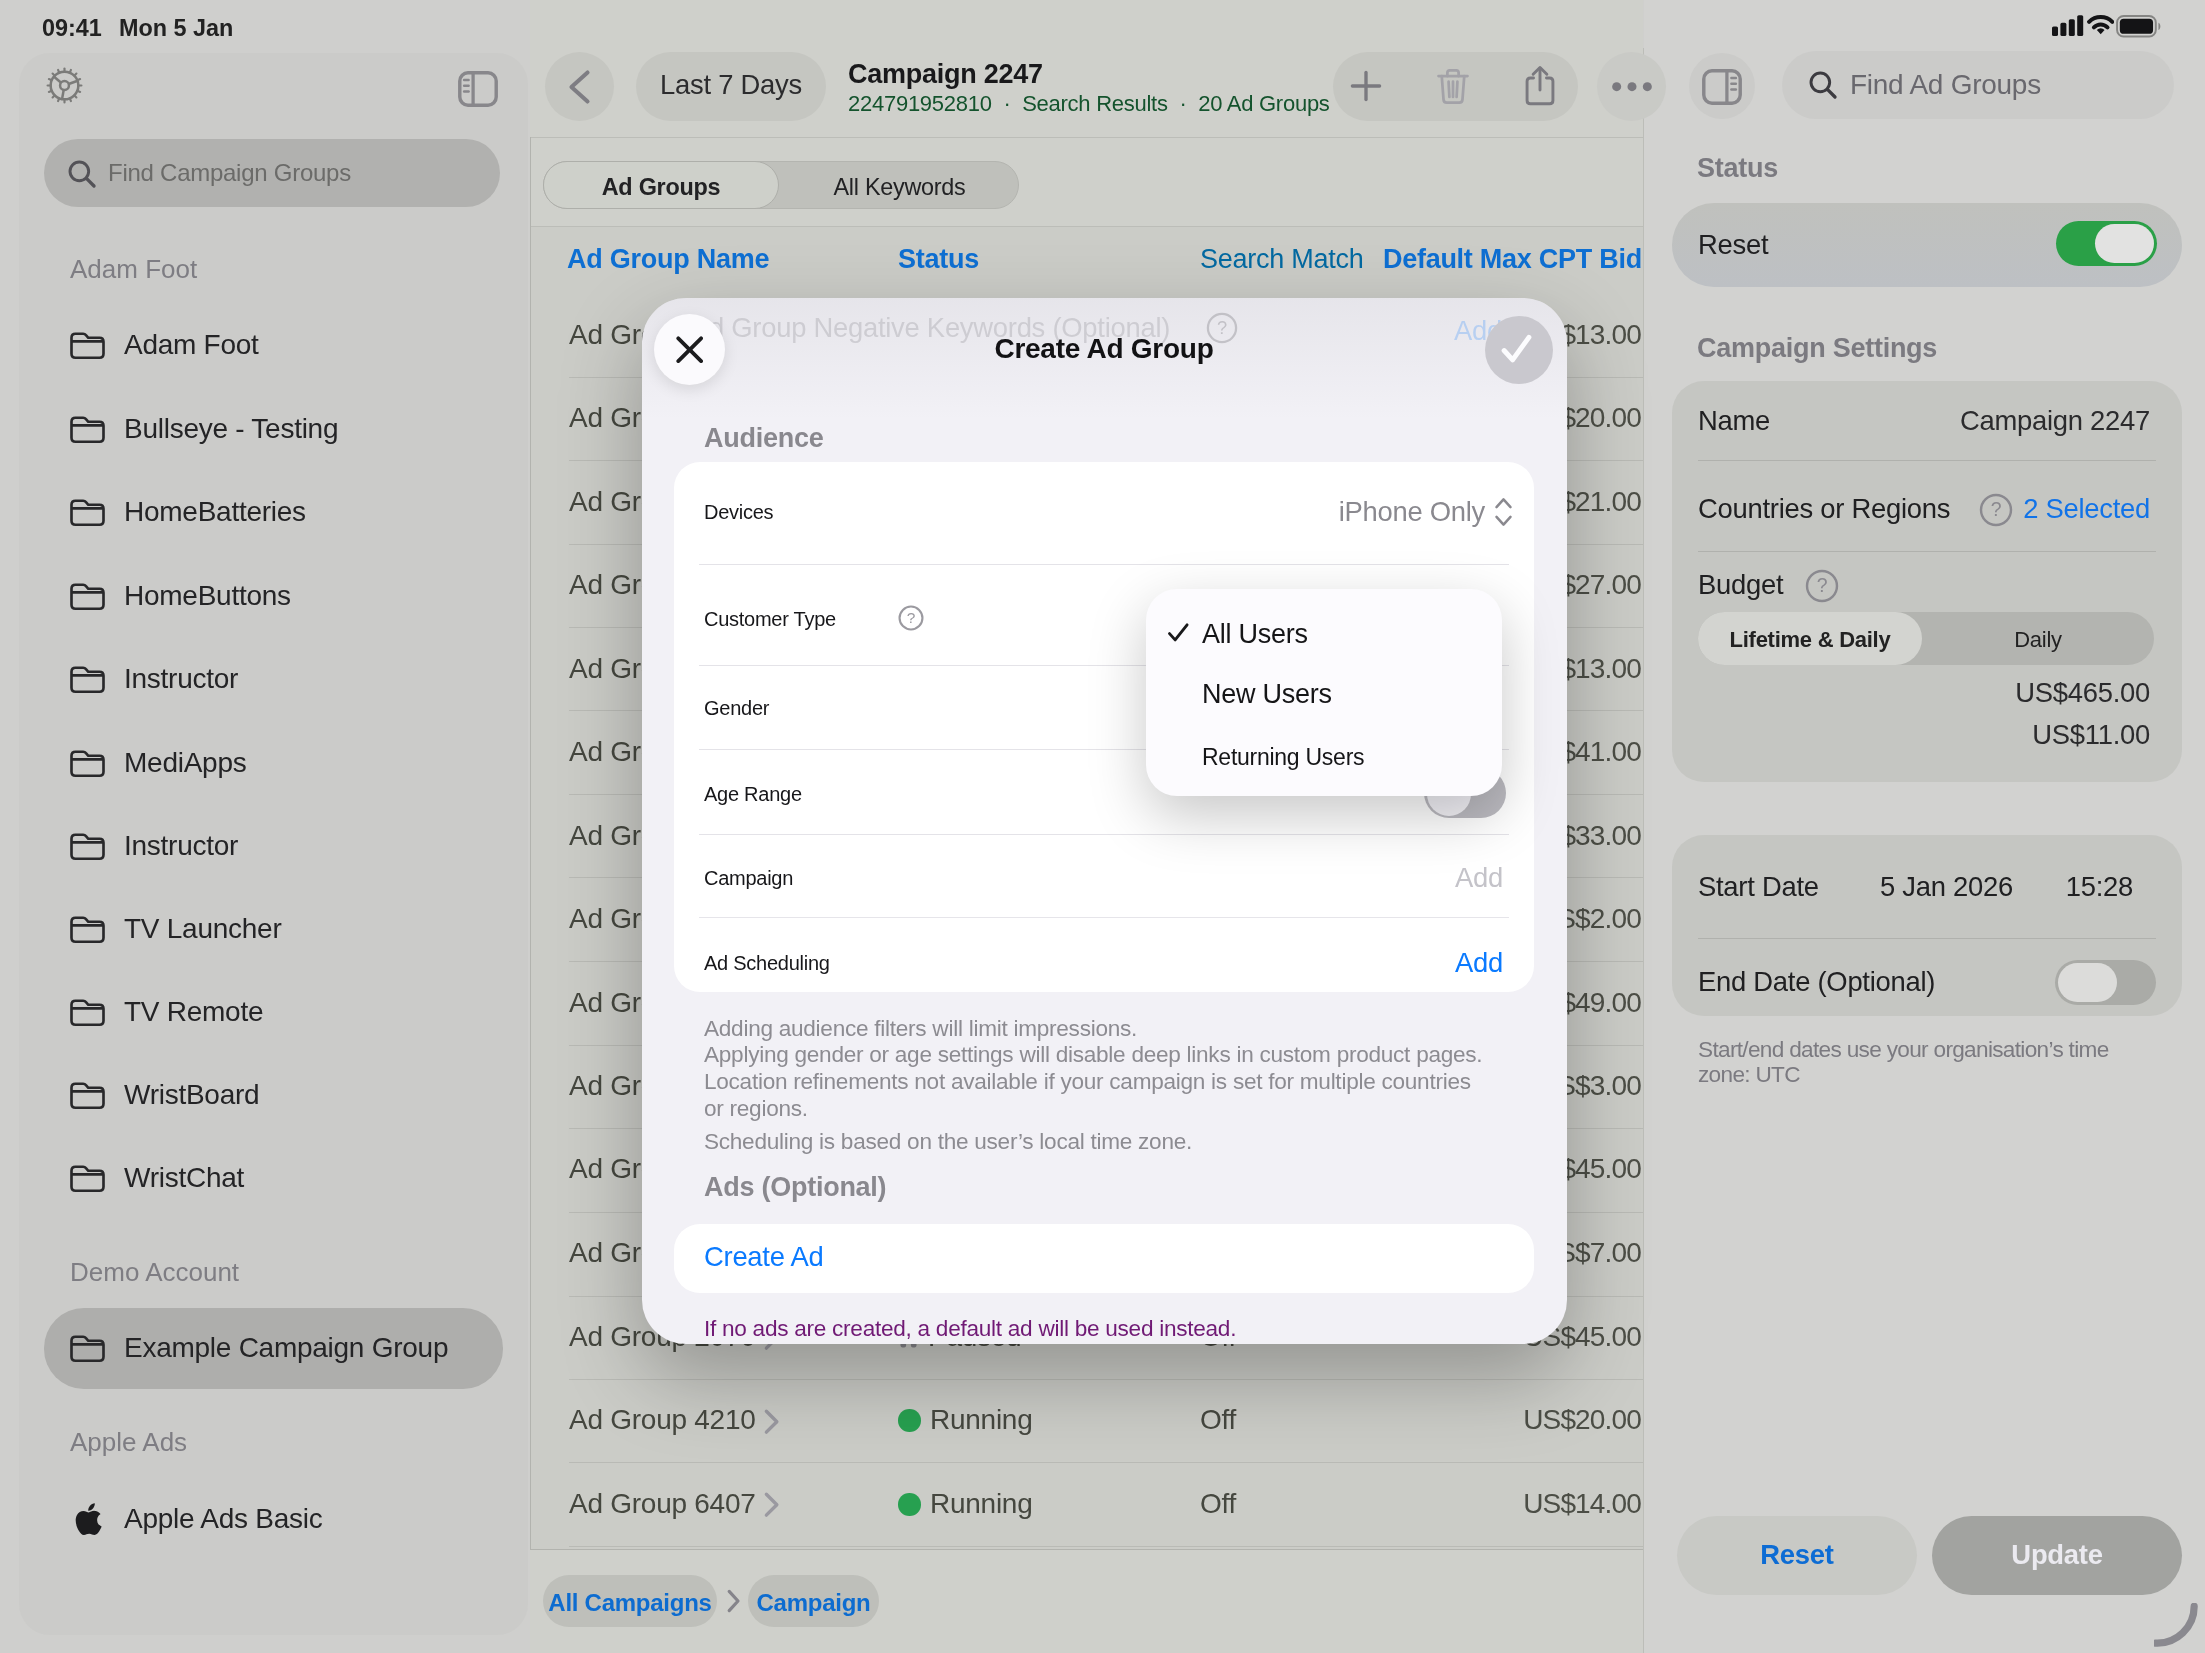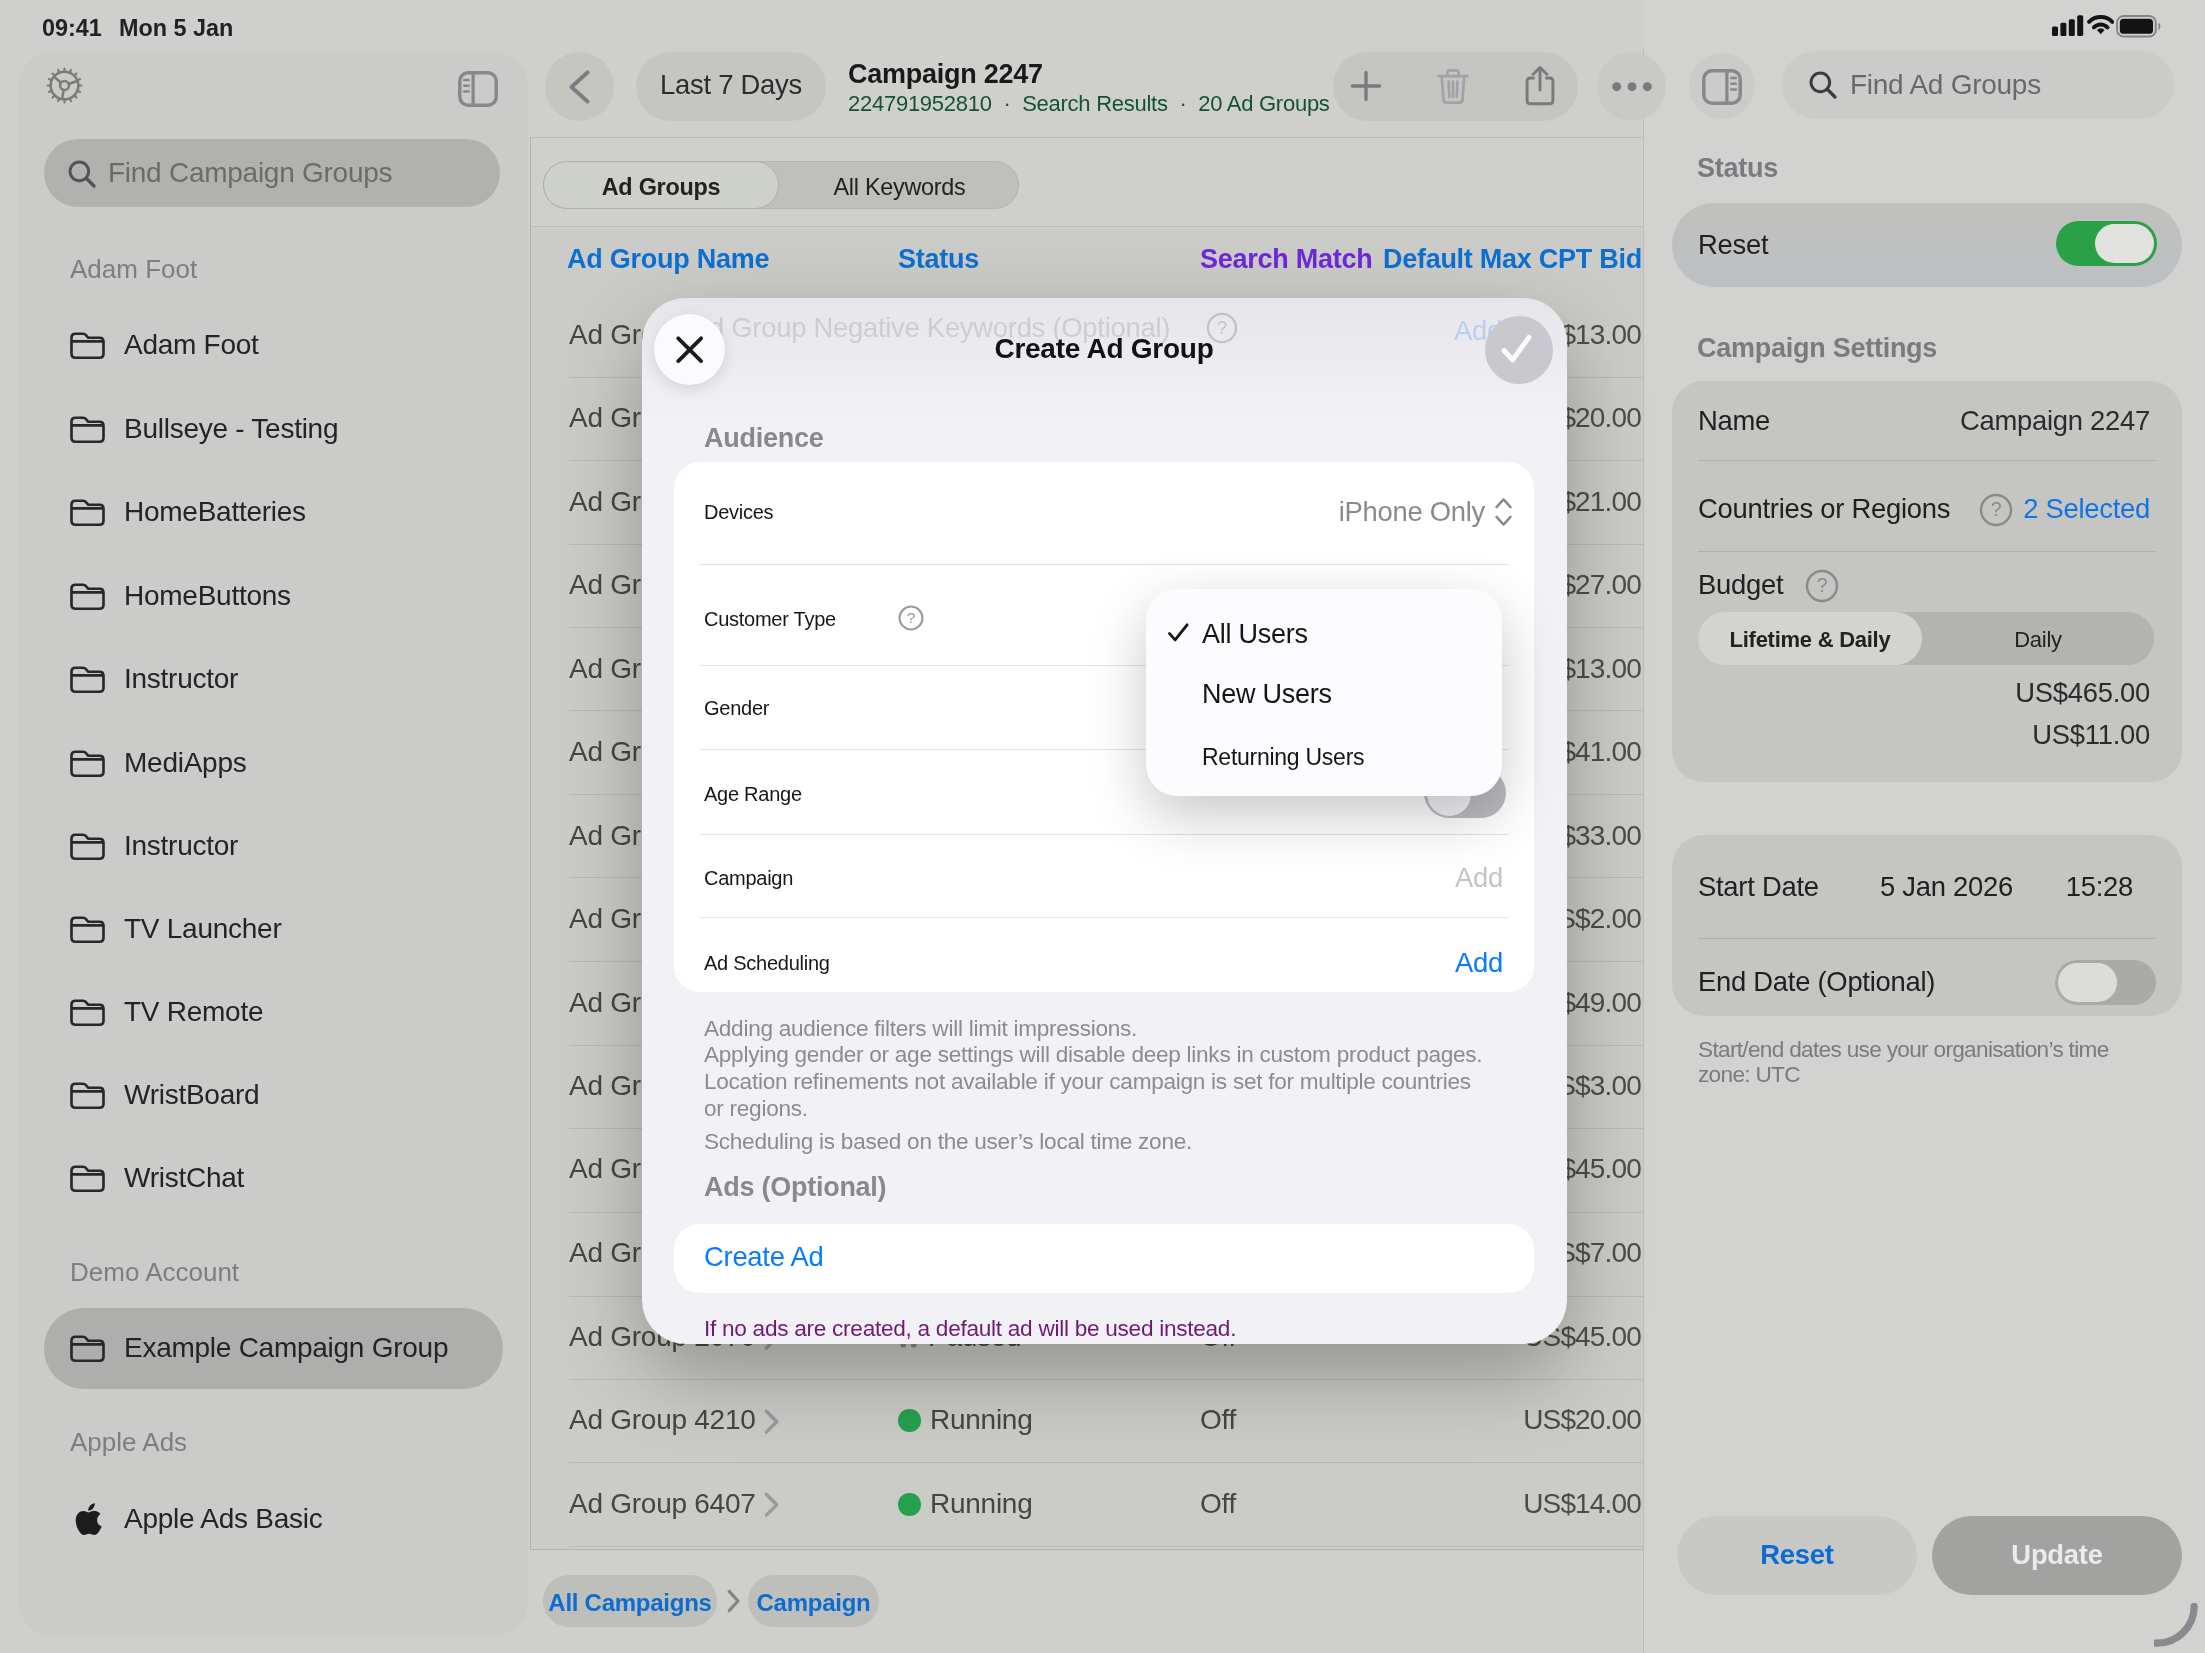--- a/index.html
+++ b/index.html
@@ -70,21 +70,21 @@
       <path d="M7.5 11 H13"></path>
       <path d="M7.5 18 H13"></path>
       <path d="M7.5 25 H13"></path>
     </g>
   </svg>
 <div class="abs" style="left:44px;top:139px;width:456px;height:68px;border-radius:34px;background:#b1b1af"></div>
 <svg class="abs" style="left:66px;top:158px" width="32" height="32" viewBox="0 0 48 48">
 <circle cx="20" cy="20" r="14" fill="none" stroke="#535257" stroke-width="4.4"></circle>
     <path d="M31 31 L42 42" stroke="#535257" stroke-width="5" stroke-linecap="round"></path>
   </svg>
-<div class="abs" style="left:108px;top:153px;font-size:28px;color:#6b6b69;line-height:40px">Find Campaign Groups</div>
+<div class="abs" style="left:108px;top:153px;font-size:24px;color:#6b6b69;line-height:40px">Find Campaign Groups</div>
 
 <div class="abs sechead" style="left:70px;top:251px">Adam Foot</div>
 <svg class="abs" style="left:68px;top:329px" width="39" height="32" viewBox="0 0 48 40">
     <path d="M4 11 q0-5 5-5 h9.5 q2.2 0 3.6 1.7 L25 11 h14 q5 0 5 5 v15 q0 5-5 5 H9 q-5 0-5-5 z" fill="none" stroke="#28282a" stroke-width="3.3" stroke-linejoin="round"></path>
     <path d="M4 15.5 H44" stroke="#28282a" stroke-width="3.3"></path>
   </svg>
 <div class="abs sideitem" style="left:124px;top:325px">Adam Foot</div>
 <svg class="abs" style="left:68px;top:413px" width="39" height="32" viewBox="0 0 48 40">
     <path d="M4 11 q0-5 5-5 h9.5 q2.2 0 3.6 1.7 L25 11 h14 q5 0 5 5 v15 q0 5-5 5 H9 q-5 0-5-5 z" fill="none" stroke="#28282a" stroke-width="3.3" stroke-linejoin="round"></path>
     <path d="M4 15.5 H44" stroke="#28282a" stroke-width="3.3"></path>
@@ -196,21 +196,21 @@
     </g>
   </svg>
 
 <div class="abs" style="left:543px;top:161px;width:476px;height:48px;border-radius:24px;background:#bfc0bb;border:0.8px solid #b4b5b0"></div>
 <div class="abs" style="left:543px;top:161px;width:236px;height:48px;border-radius:24px;background:#ced0ca;border:0.8px solid #aeafaa"></div>
 <div class="abs" style="left:543px;top:174px;width:236px;text-align:center;font-size:23.4px;font-weight:700;color:#222224">Ad Groups</div>
 <div class="abs" style="left:779px;top:174px;width:241px;text-align:center;font-size:23.4px;color:#222224">All Keywords</div>
 
 <div class="abs" style="left:567px;top:244px;font-size:27px;font-weight:700;color:#0e6fd2">Ad Group Name</div>
 <div class="abs" style="left:898px;top:244px;font-size:27px;font-weight:700;color:#0e6fd2">Status</div>
-<div class="abs" style="left:1200px;top:244px;font-size:27px;font-weight:700;color:#6d28d9">Search Match</div>
+<div class="abs" style="left:1200px;top:244px;font-size:27px;font-weight:400;color:#0369a1">Search Match</div>
 <div class="abs" style="right:563px;top:244px;font-size:27px;font-weight:700;color:#0e6fd2">Default Max CPT Bid</div>
 
 <div class="abs rowtxt" style="left:569px;top:315px;white-space:nowrap">Ad Group Negative Keywords (Optional)</div>
 <div class="abs amt" style="right:564px;top:315px">US$13.00</div>
 <div class="abs hline" style="left:569px;top:377px;width:1074px"></div>
 <div class="abs rowtxt" style="left:569px;top:398px;white-space:nowrap">Ad Group 1494</div>
 <div class="abs amt" style="right:564px;top:398px">US$20.00</div>
 <div class="abs hline" style="left:569px;top:460px;width:1074px"></div>
 <div class="abs rowtxt" style="left:569px;top:482px;white-space:nowrap">Ad Group 2871</div>
 <div class="abs amt" style="right:564px;top:482px">US$21.00</div>

